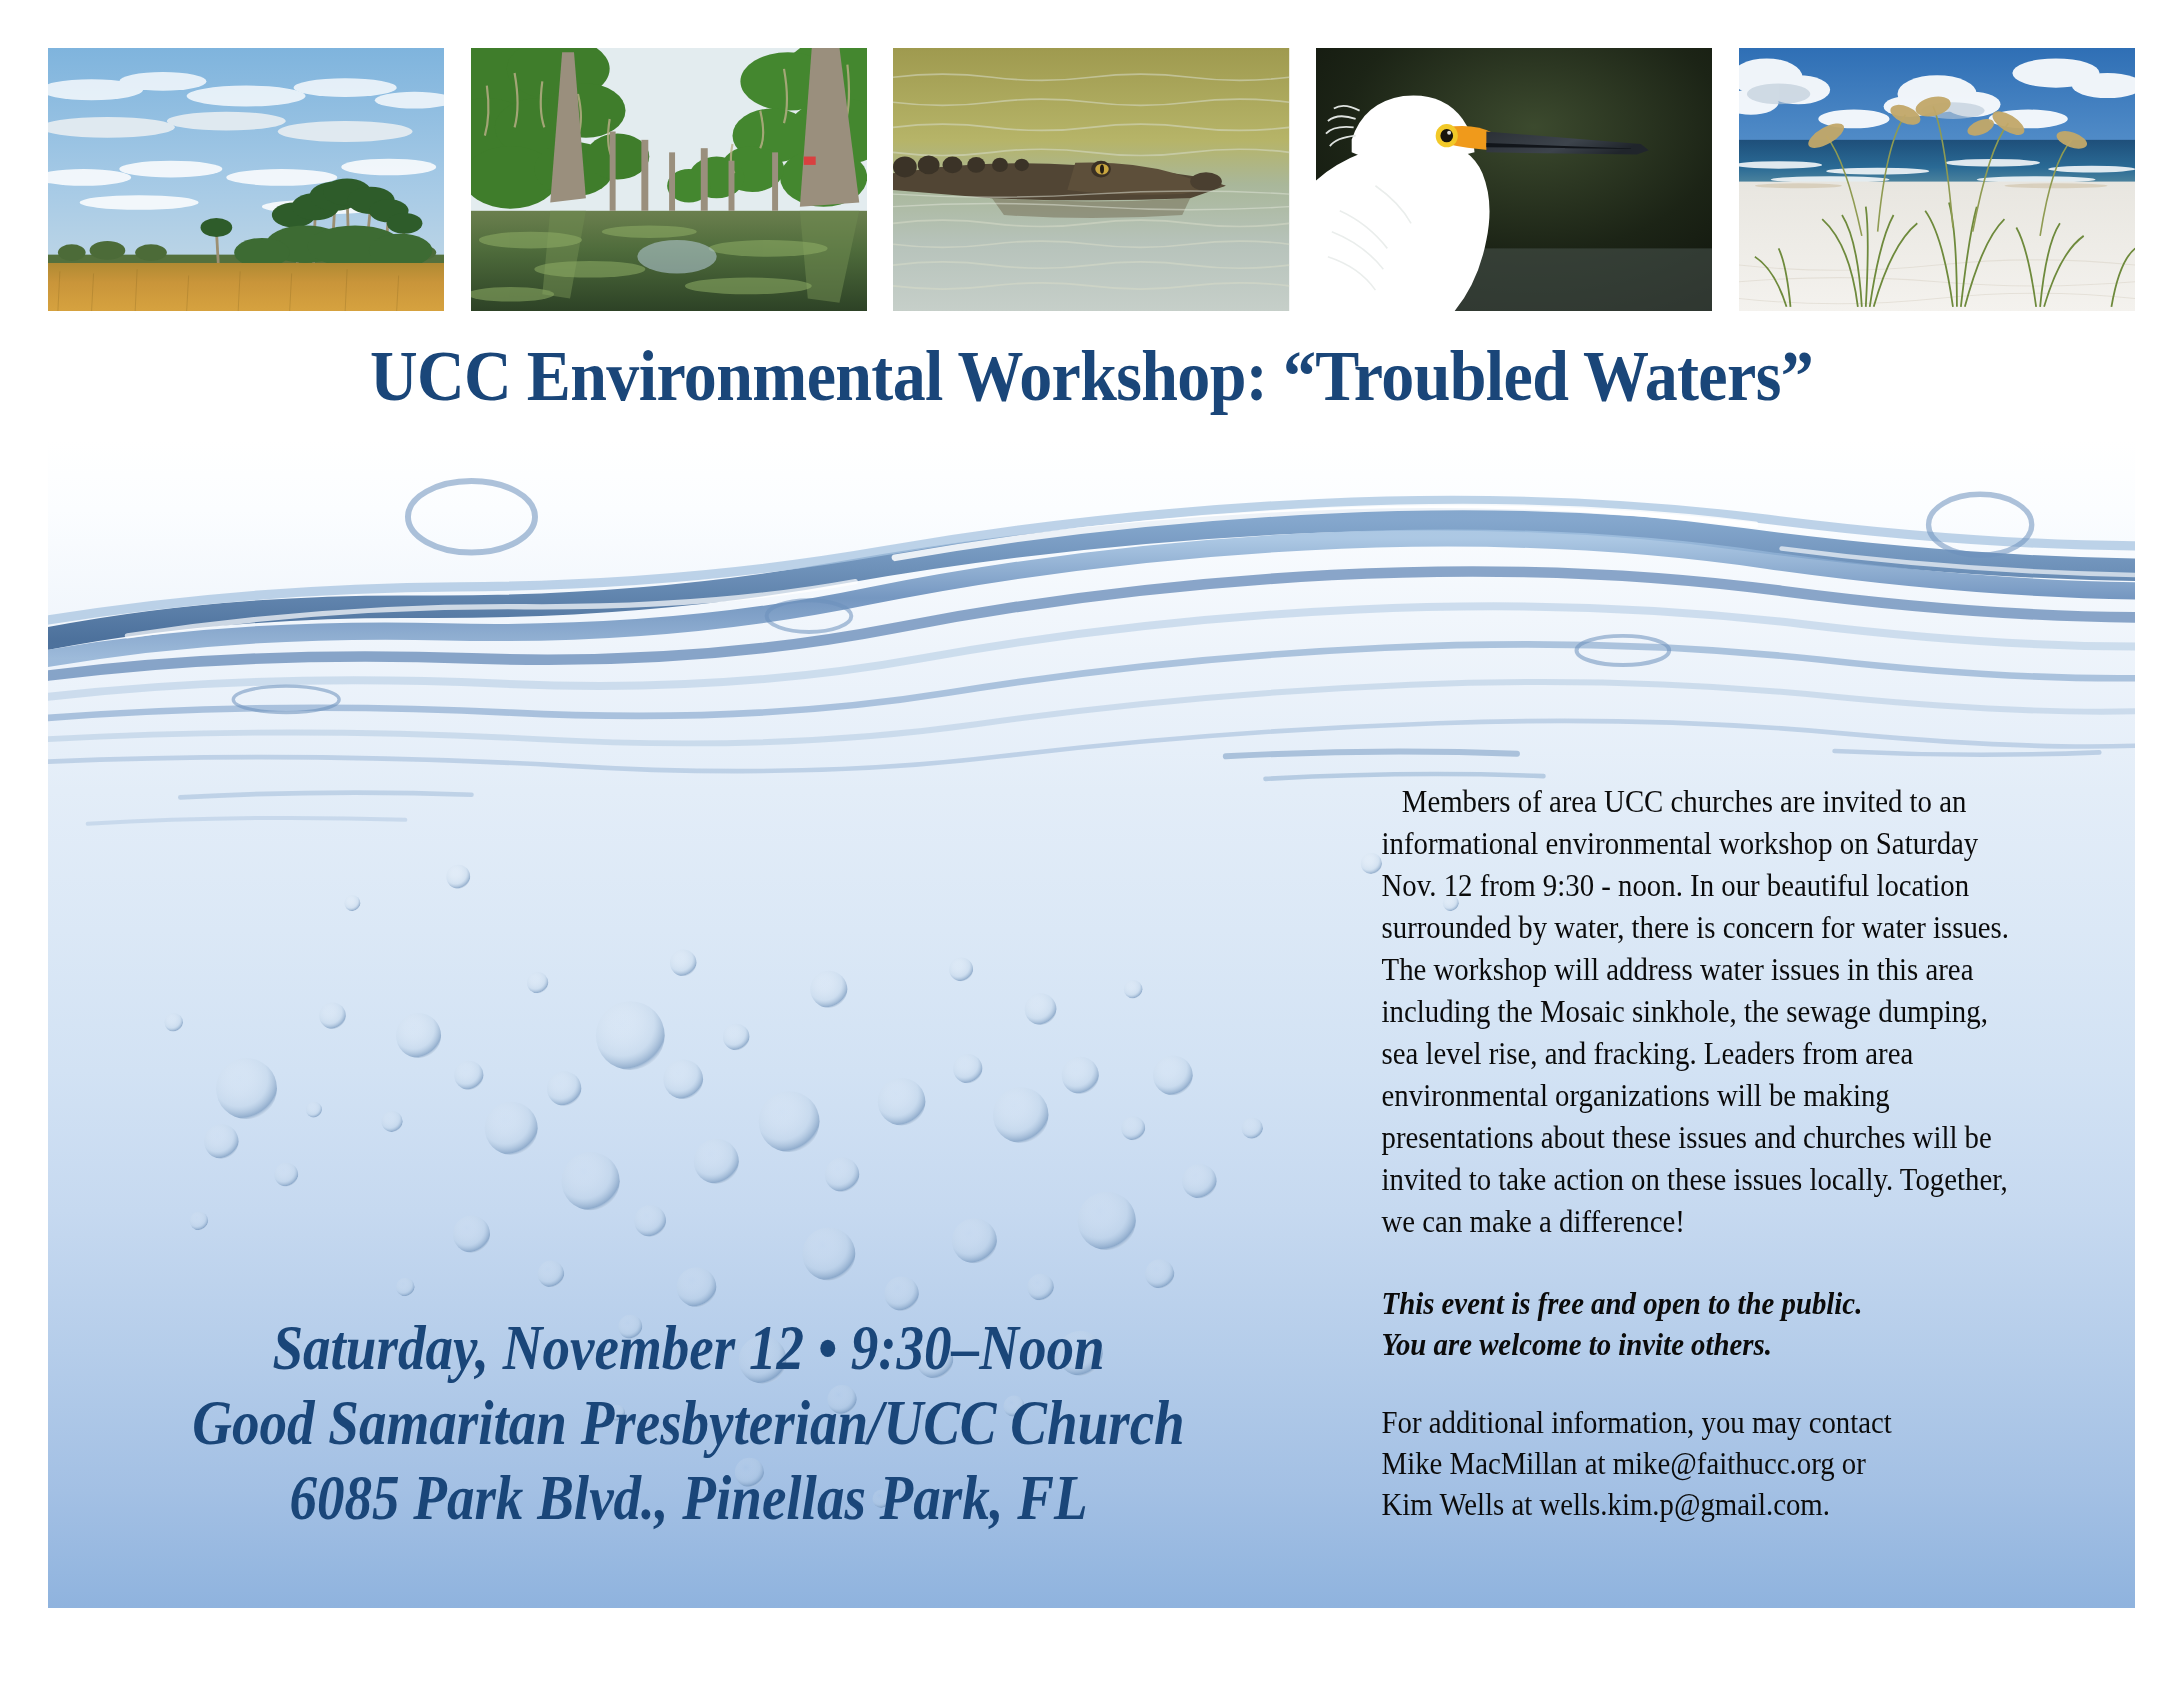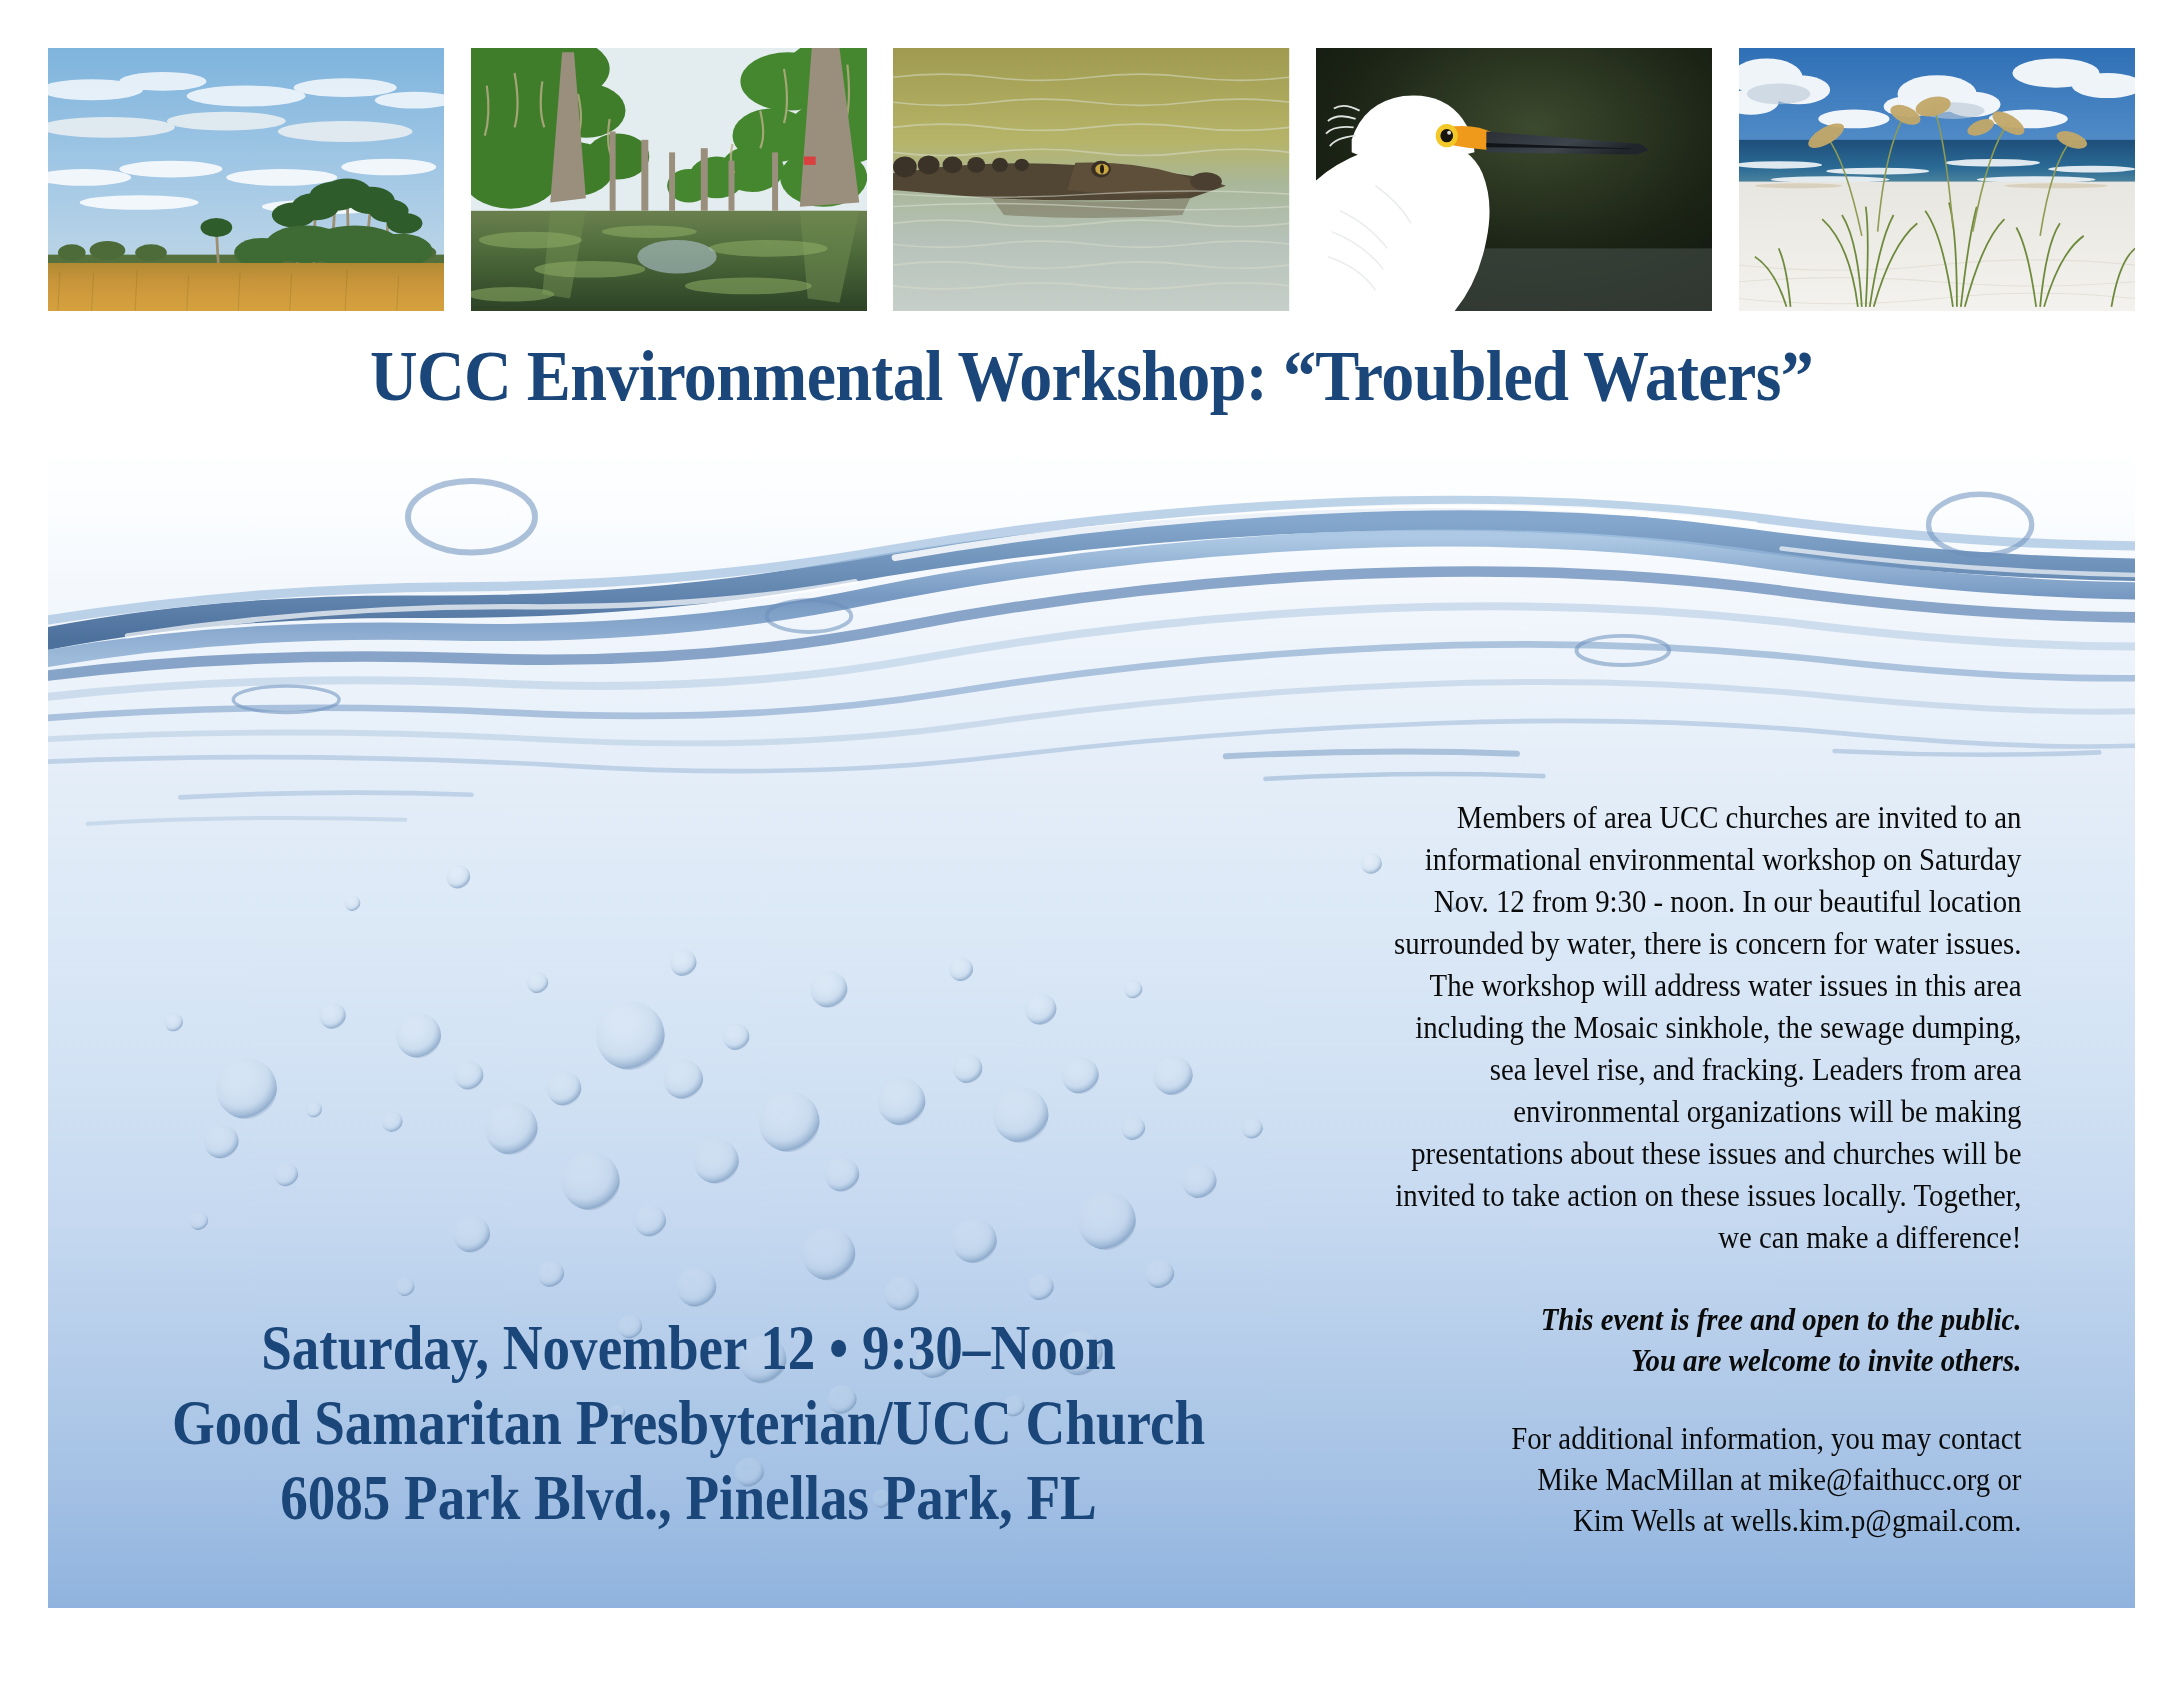--- a/index.html
+++ b/index.html
@@ -28,36 +28,36 @@
                   #e3edf8 30%,
                   #dbe8f6 42%,
                   #d2e2f4 54%,
                   #c6d9f0 66%,
                   #b5cdea 78%,
                   #a3c0e4 90%,
                   #8fb3de 100%);}
   #water-panel svg{position:absolute;left:0;top:0;width:100%;height:100%;}
 
   
-  #right-col{position:absolute;left:1346px;top:764px;width:711px;
-             text-align:right;color:#0b0b0b;}
+  #right-col{position:absolute;left:1346px;top:748px;width:711px;
+             text-align:left;color:#0b0b0b;}
   #body-paragraph{font-size:32px;line-height:42px;text-indent:22.5px;
                   font-family:"Liberation Serif",serif;
                   transform:scaleX(0.9);transform-origin:50% 0;}
   #free-note{margin-top:41px;font-size:32px;line-height:41px;font-weight:bold;
              font-style:italic;font-family:"Liberation Serif",serif;
              transform:scaleX(0.9);transform-origin:50% 0;}
   #contact{margin-top:37px;font-size:32px;line-height:41px;
            font-family:"Liberation Serif",serif;
            transform:scaleX(0.9);transform-origin:50% 0;}
 
   
   #event-block{position:absolute;left:60px;top:1310px;width:1257px;
                text-align:center;color:#1a4679;font-weight:bold;
-               font-family:"Liberation Serif",serif;}
+               font-family:"Liberation Serif",serif;font-style:italic;}
   #event-block .line{font-size:64px;line-height:75px;white-space:nowrap;
                      transform:scaleX(0.86);transform-origin:50% 50%;}
 </style>
 </head>
 <body>
 
 <div id="photo-strip">
 
   <div class="photo">
     <svg viewBox="0 0 200 126" preserveAspectRatio="none">

